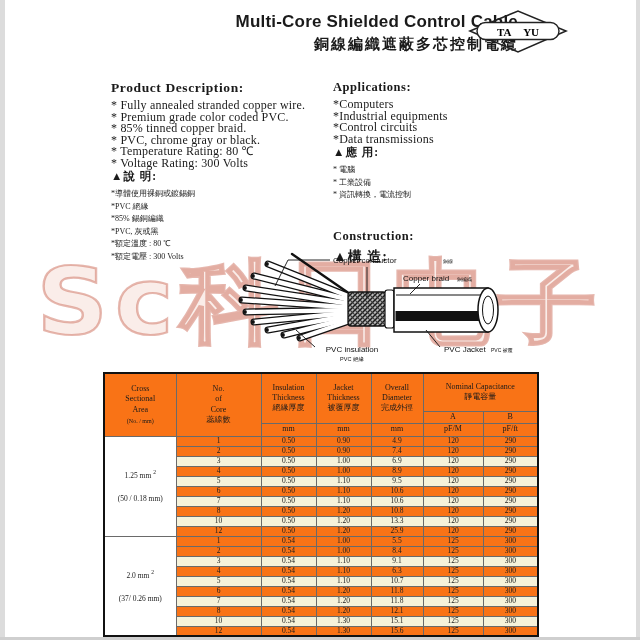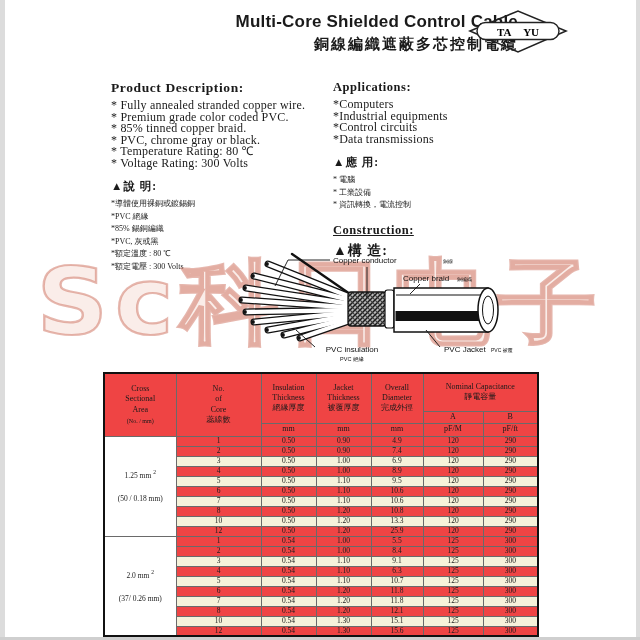--- a/index.html
+++ b/index.html
@@ -14,40 +14,40 @@
   .doc-header { position:absolute; top:12px; left:88px; width:430px; text-align:right; }
   .doc-title { font-family:"Liberation Sans",sans-serif; font-weight:bold; font-size:17px; letter-spacing:0.2px; }
   .doc-subtitle { font-weight:bold; font-size:15px; margin-top:3px; letter-spacing:2px; }
   .logo { position:absolute; top:9px; left:468px; width:100px; height:45px; }
 
   
   .col-left  { position:absolute; left:111px;  top:80px; width:225px; }
   .col-right { position:absolute; left:333px; top:80px; width:215px; }
   .sec-heading { font-size:13.5px; font-weight:bold; letter-spacing:0.6px; margin-bottom:4px; }
   .sec-heading-sm { font-size:12.5px; font-weight:bold; letter-spacing:0.5px; margin-bottom:4px; }
-  .zh-heading { font-size:11.5px; font-weight:bold; margin-top:10px; margin-bottom:4px; letter-spacing:1px; }
+  .zh-heading { font-size:11.5px; font-weight:bold; margin-bottom:4px; letter-spacing:1px; }
   .bullet-list .list-item { font-size:12px; line-height:11.5px; letter-spacing:0.2px; }
   .zh-list .list-item { font-size:8px; line-height:12.5px; }
-  .construction-head { margin-top:11px;text-decoration:underline; }
+  .construction-head { margin-top:27px; }
   .construction-zh { font-size:14px; font-weight:bold; margin-top:1px; letter-spacing:1px; }
 
   
   .watermark { position:absolute; left:0; top:248px; width:640px; height:110px;
     display:flex; align-items:center; justify-content:center; z-index:1; pointer-events:none;
     font-family:"DejaVu Sans",sans-serif; font-weight:900; font-size:92px; letter-spacing:6px;
     color:rgba(238,190,175,0.28); -webkit-text-stroke:2.2px rgba(203,105,85,0.48);
     transform:scaleX(1.08); white-space:nowrap; }
 
   
   .diagram { position:absolute; left:230px; top:250px; width:320px; height:120px; z-index:2; }
   .diagram text { font-family:"Liberation Sans",sans-serif; fill:#111; }
 
   
   .spec-table-wrap { position:absolute; left:103px; top:372px; width:436px; z-index:2; }
-  table.spec { border-collapse:collapse; width:436px; table-layout:fixed; background:#ef4444;
+  table.spec { border-collapse:collapse; width:436px; table-layout:fixed; background:#f97316;
     border:2px solid #111; }
   table.spec th, table.spec td { border:1px solid #6a6a6a; text-align:center; vertical-align:middle;
     padding:0; font-weight:normal; }
   table.spec thead th { font-size:8px; line-height:1.3; }
   .hdr-pre { white-space:pre-line; }
   .hdr-sub { font-size:6px; margin-top:3px; }
   .units-row th { font-size:6px; height:13px; }
   .ab-row th { font-size:8px; height:12px; }
   .hdr-top { height:38px; }
   table.spec thead { border-bottom:1.8px solid #111; }

